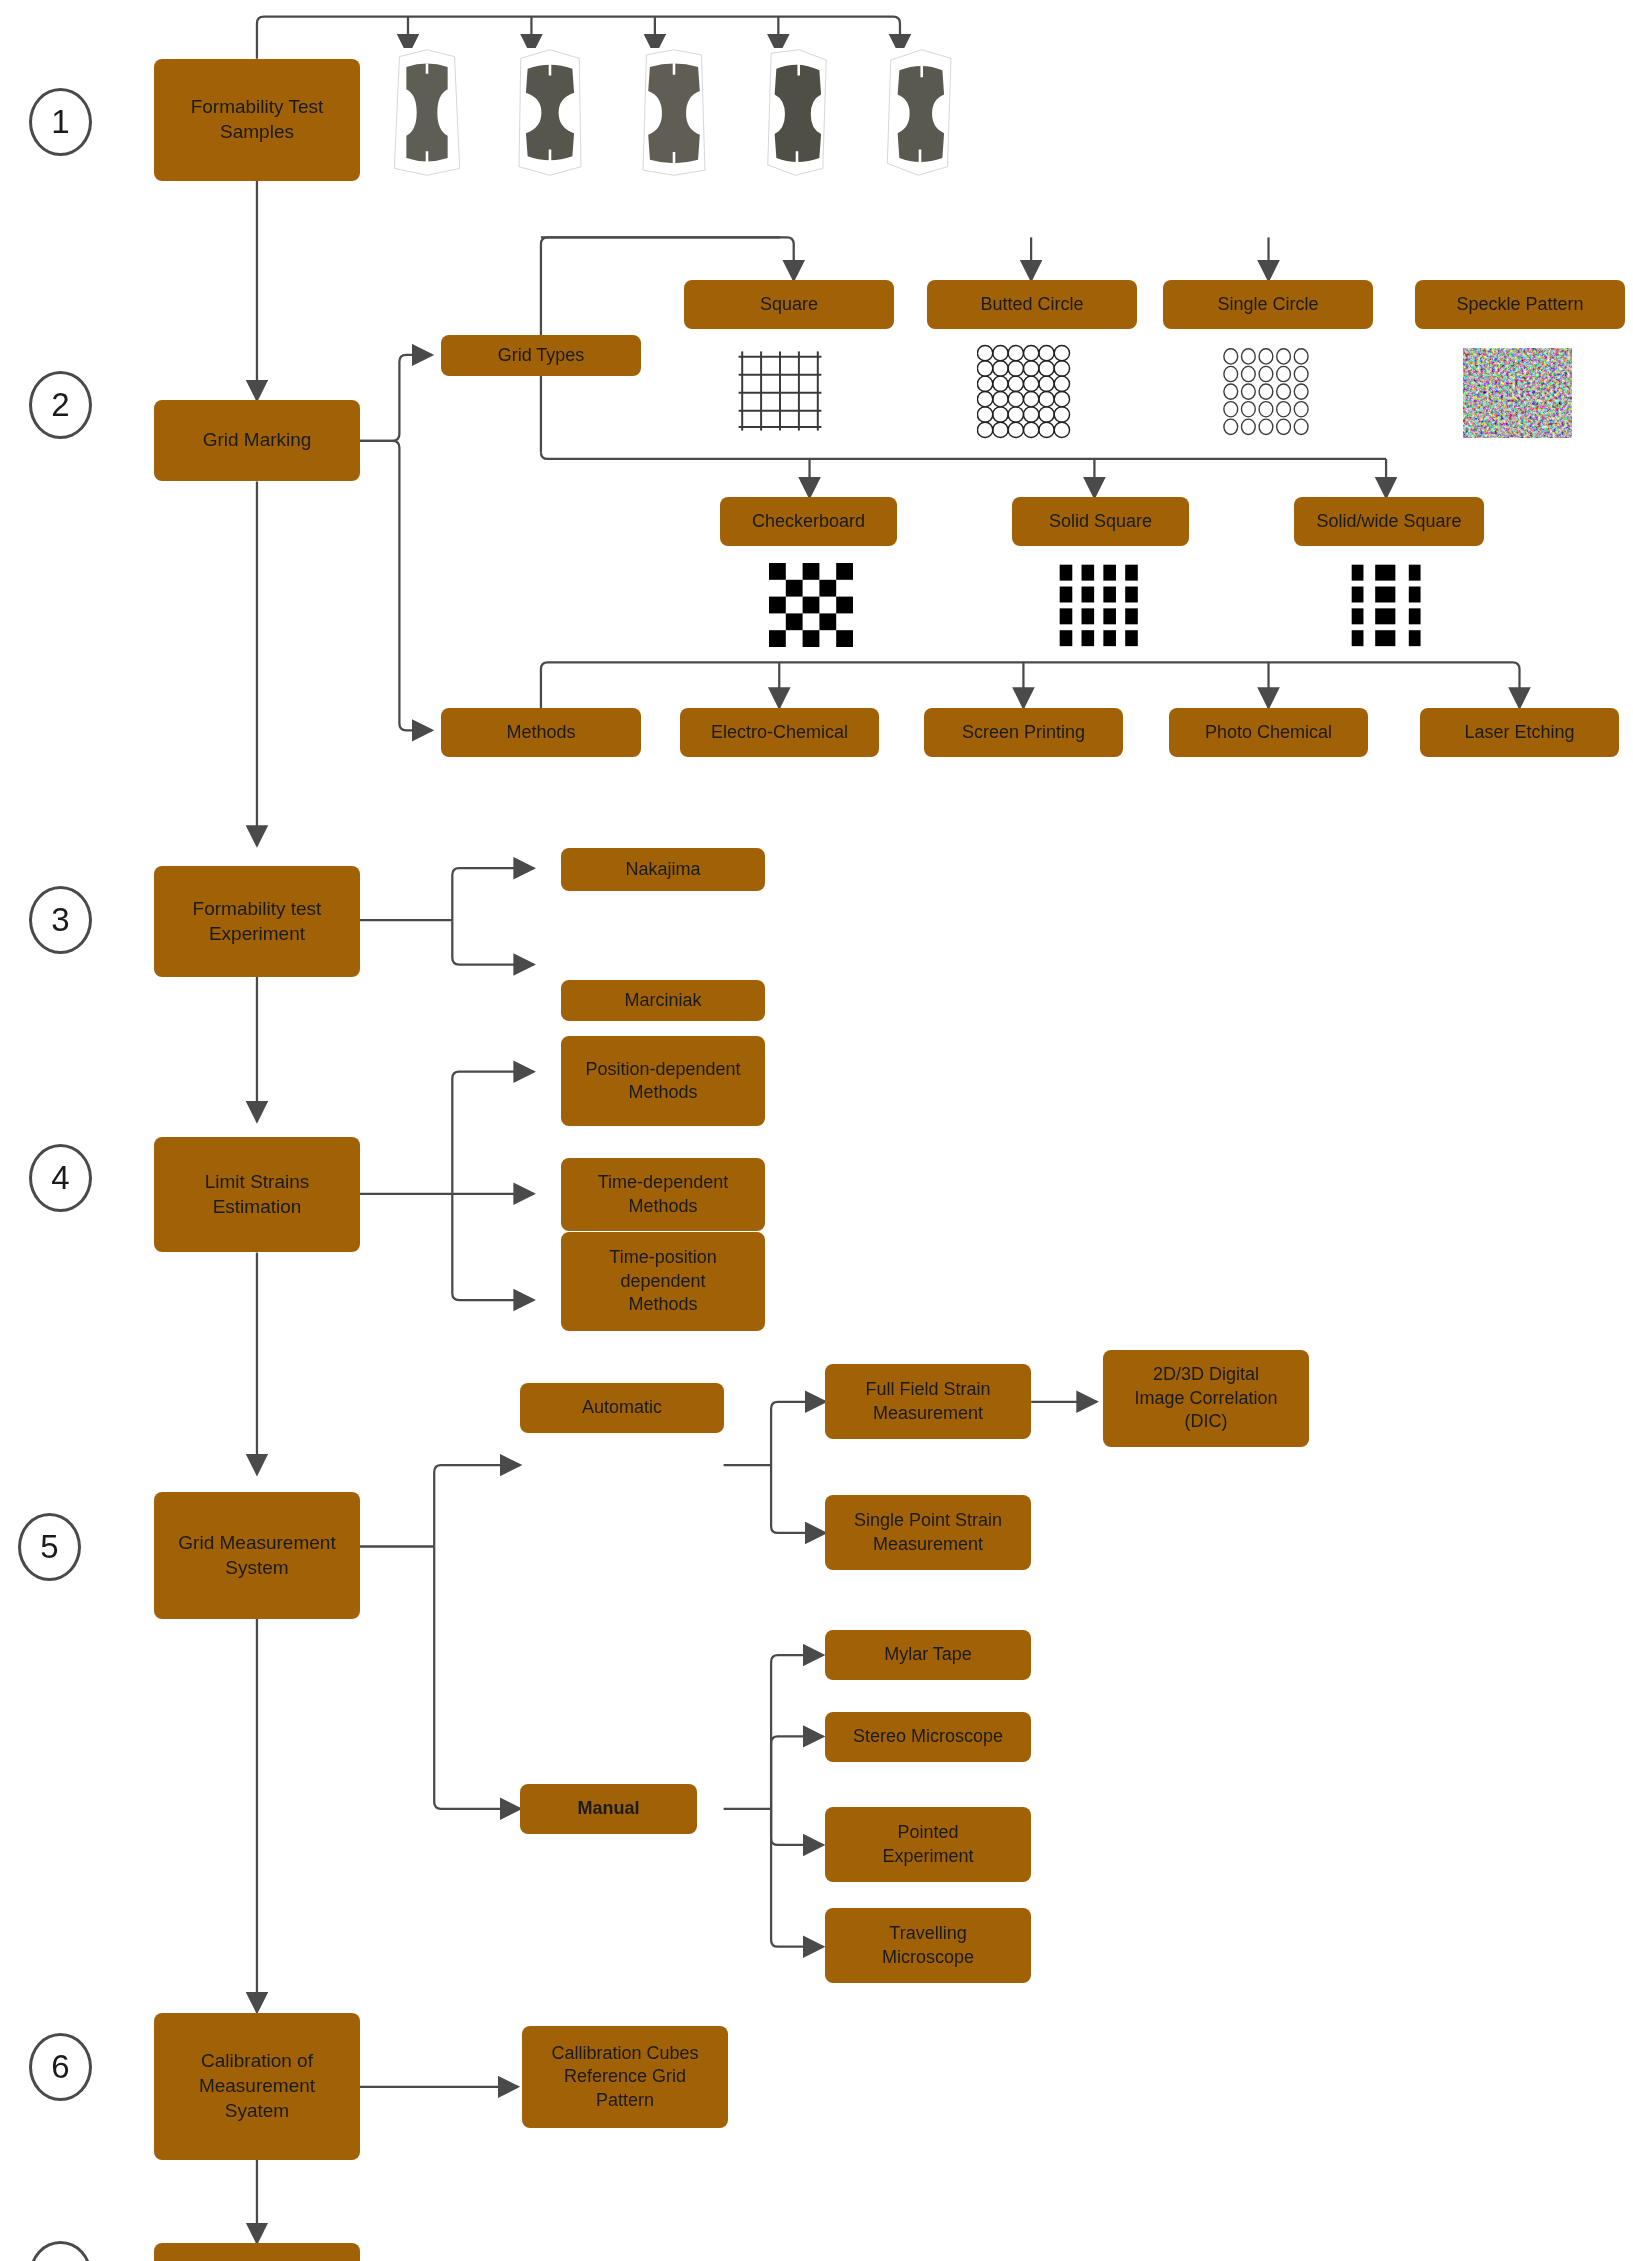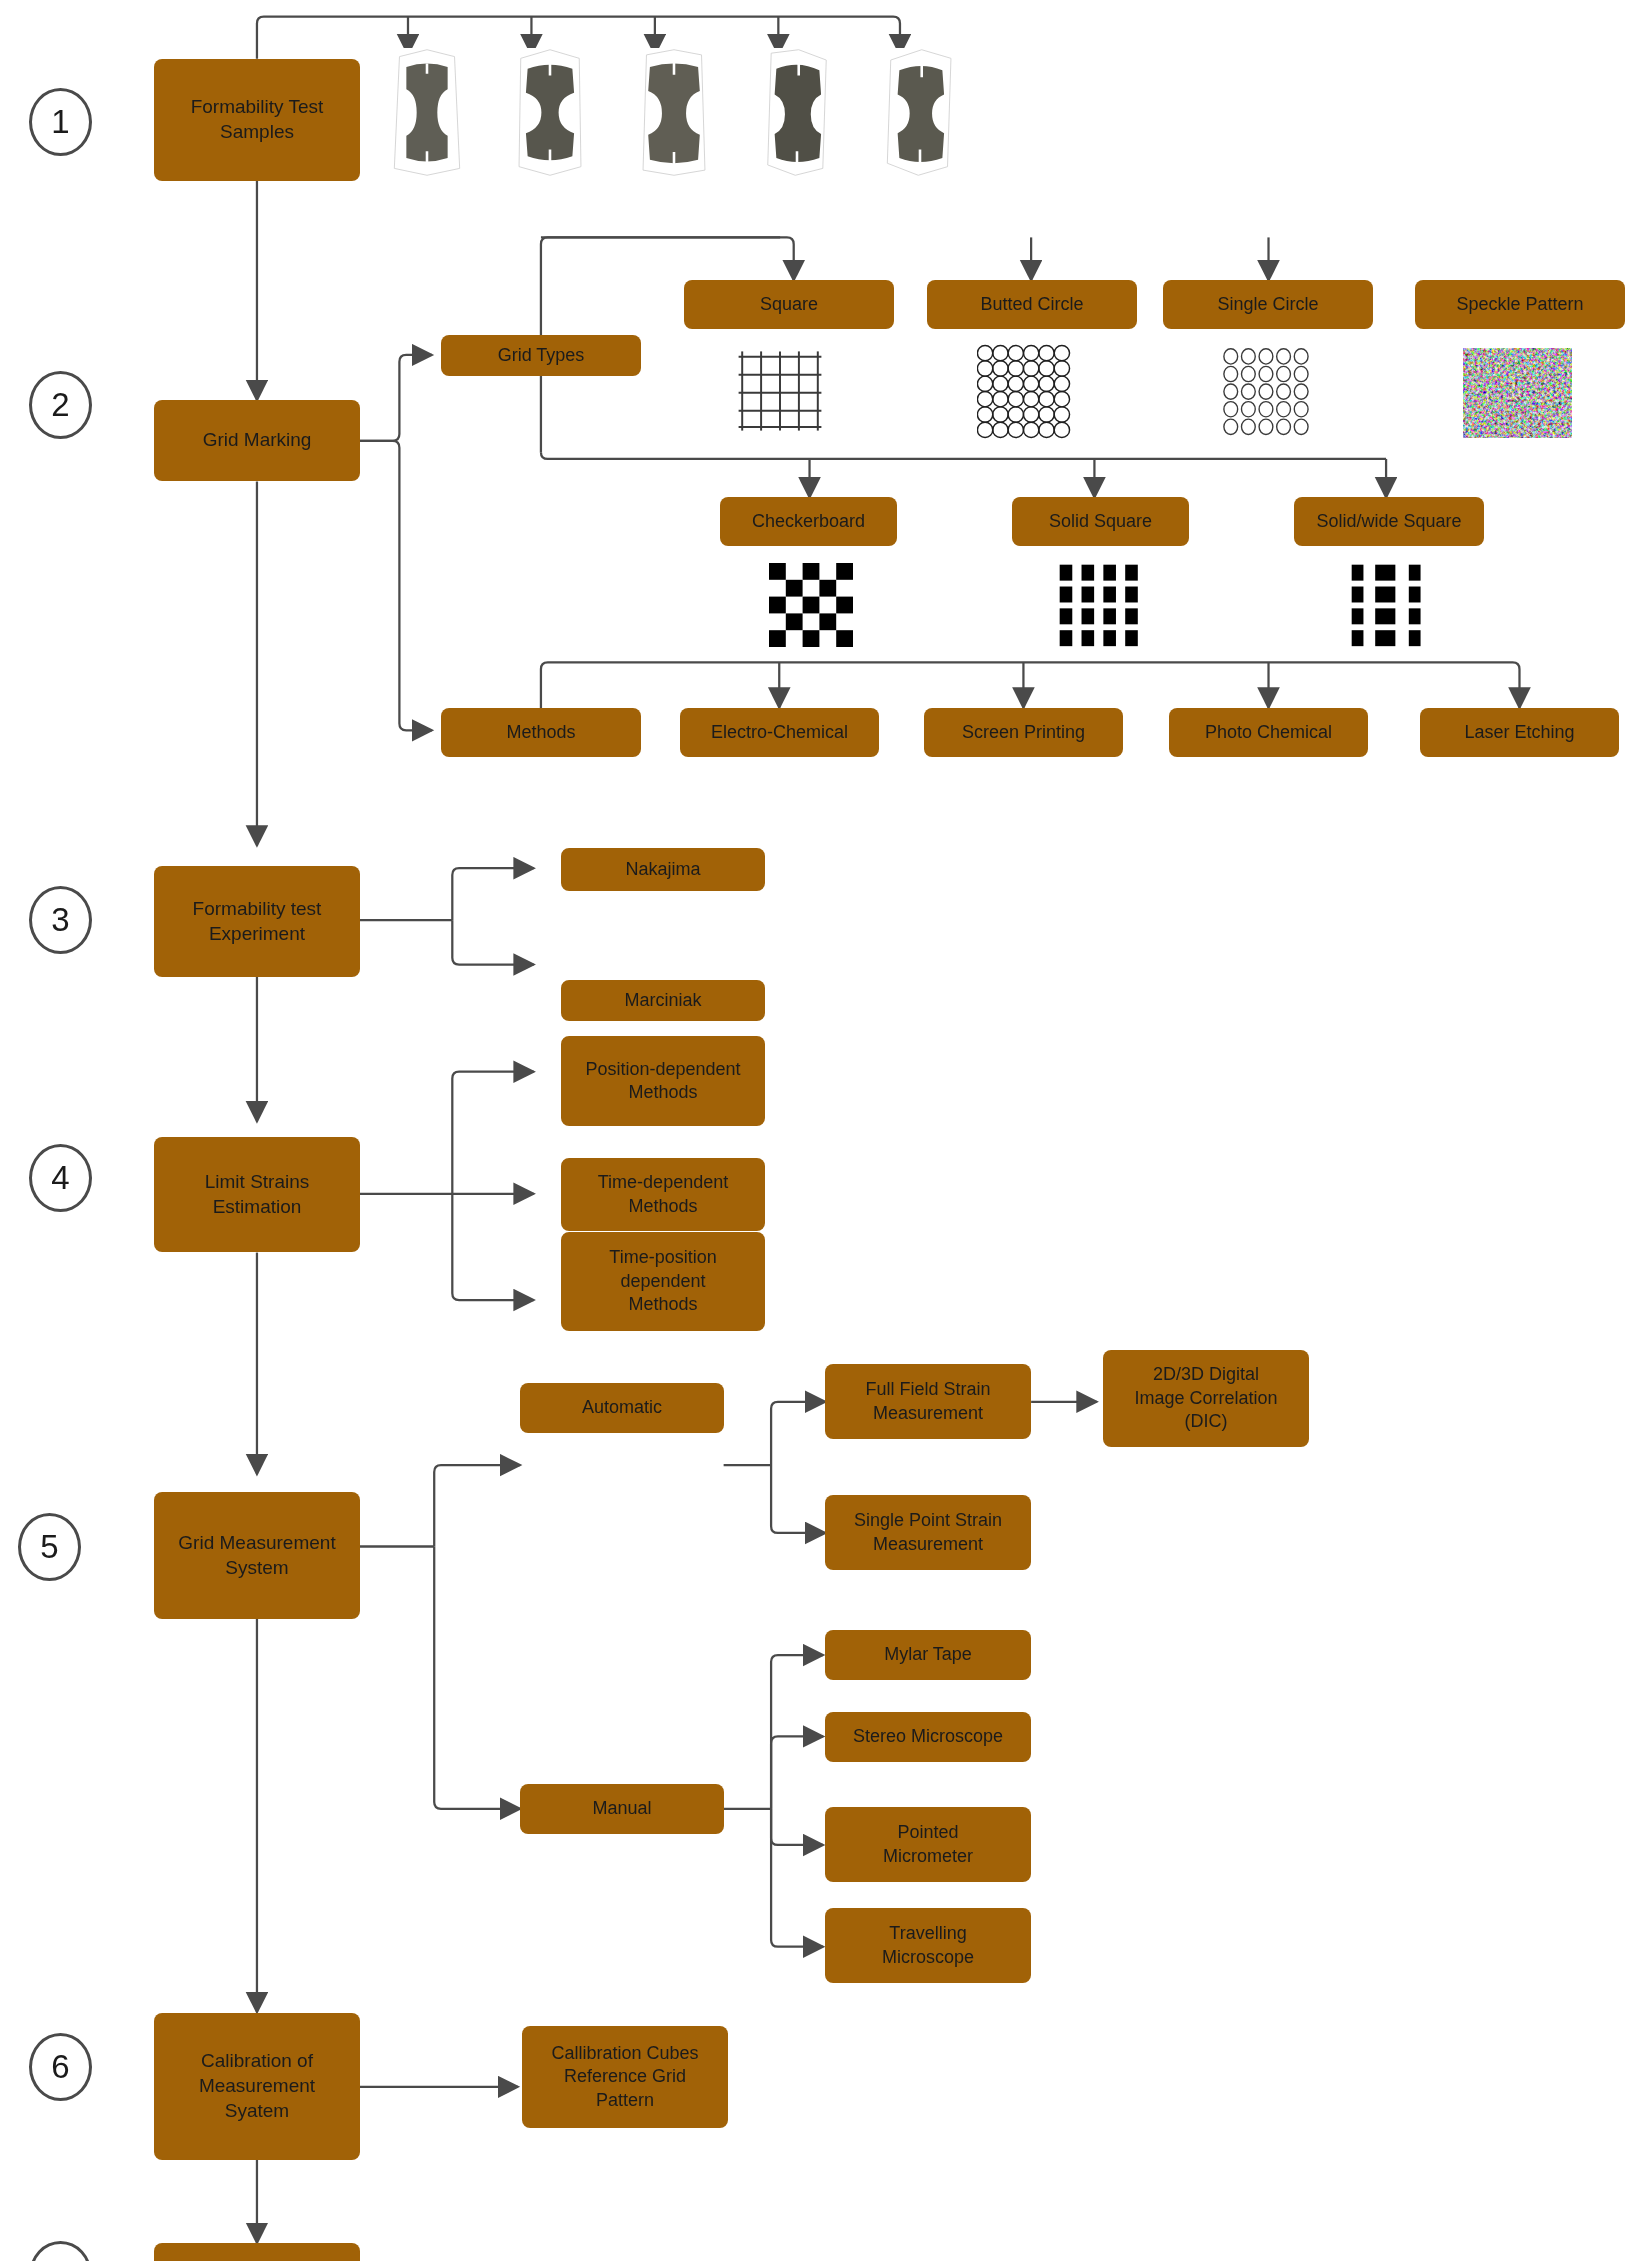--- a/index.html
+++ b/index.html
@@ -176,25 +176,25 @@
 
   <div class="node" style="left:520px;top:1383px;width:204px;height:50px;">Automatic</div>
   <div class="node" style="left:825px;top:1364px;width:206px;height:75px;white-space:pre-line;">Full Field Strain
 Measurement</div>
   <div class="node" style="left:1103px;top:1350px;width:206px;height:97px;white-space:pre-line;">2D/3D Digital
 Image Correlation
 (DIC)</div>
   <div class="node" style="left:825px;top:1495px;width:206px;height:75px;white-space:pre-line;">Single Point Strain
 Measurement</div>
 
-  <div class="node" style="left:520px;top:1784px;width:204px;height:50px;">Manual</div>
+  <div class="node" style="left:520px;top:1784px;width:177px;height:50px;font-weight:bold;">Manual</div>
   <div class="node" style="left:825px;top:1630px;width:206px;height:50px;">Mylar Tape</div>
   <div class="node" style="left:825px;top:1712px;width:206px;height:50px;">Stereo Microscope</div>
   <div class="node" style="left:825px;top:1807px;width:206px;height:75px;white-space:pre-line;">Pointed
-Micrometer</div>
+Experiment</div>
   <div class="node" style="left:825px;top:1908px;width:206px;height:75px;white-space:pre-line;">Travelling
 Microscope</div>
 
   <div class="node big" style="left:154px;top:2013px;width:206px;height:147px;white-space:pre-line;">Calibration of
 Measurement
 Syatem</div>
   <div class="node" style="left:522px;top:2026px;width:206px;height:102px;white-space:pre-line;">Callibration Cubes
 Reference Grid
 Pattern</div>
 

